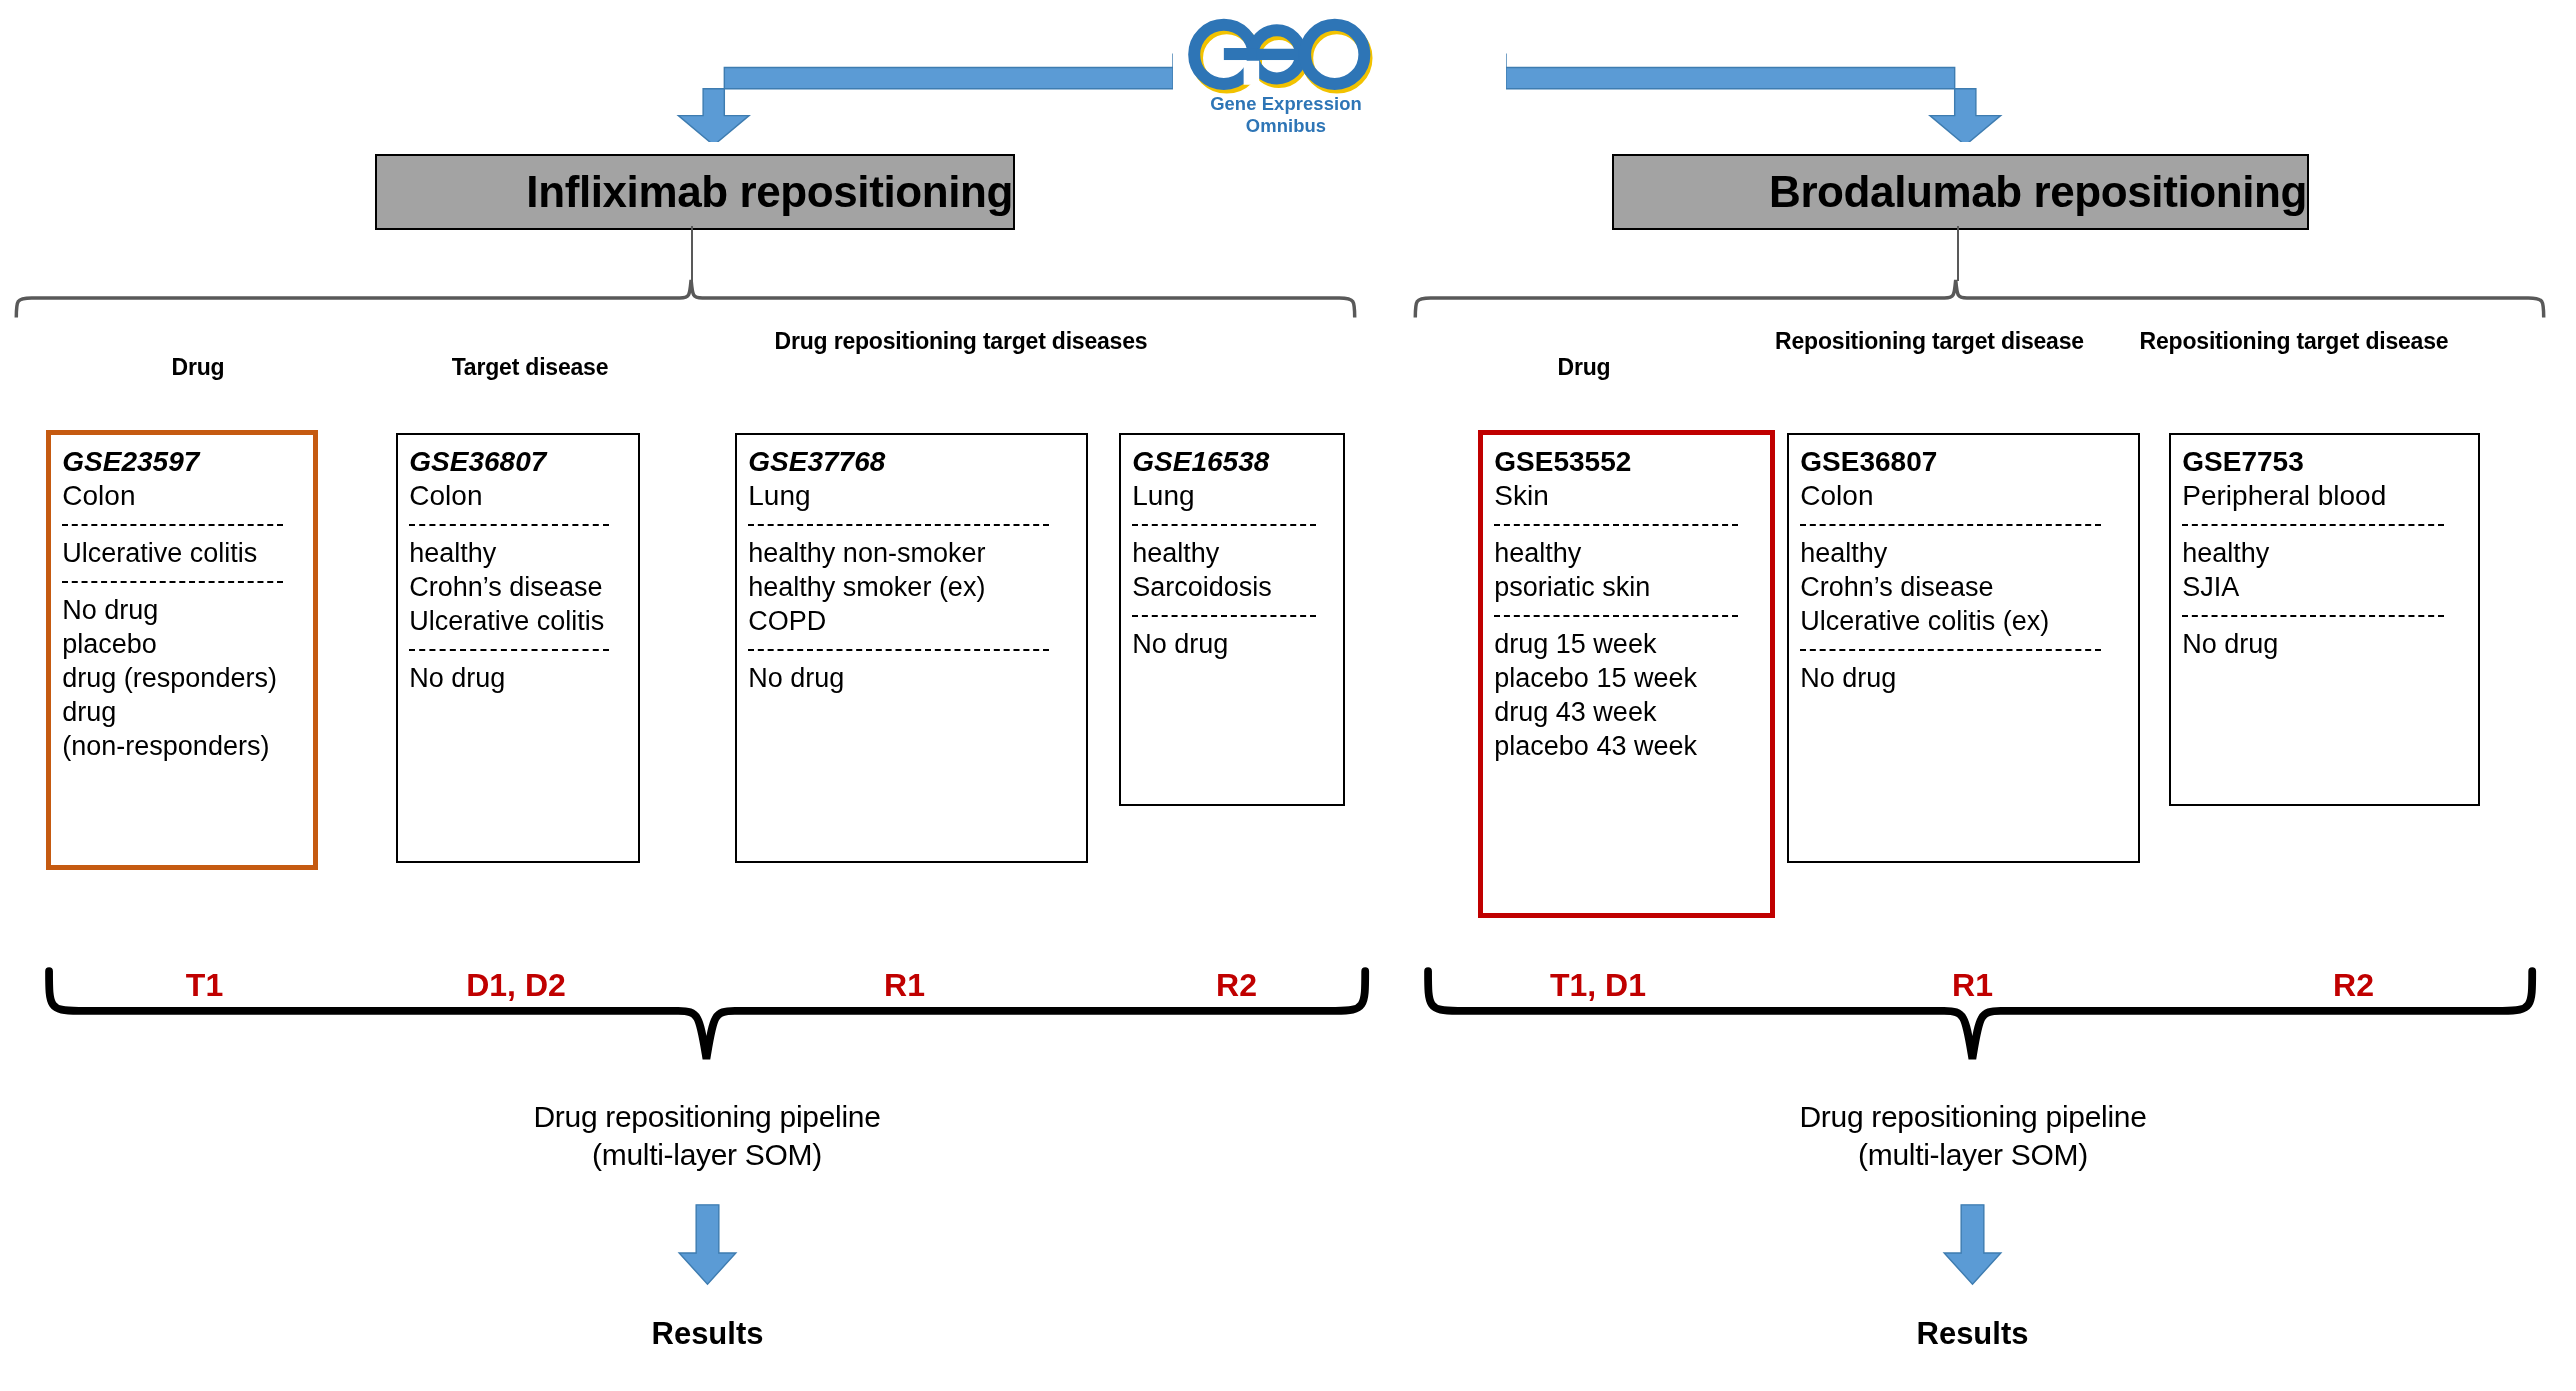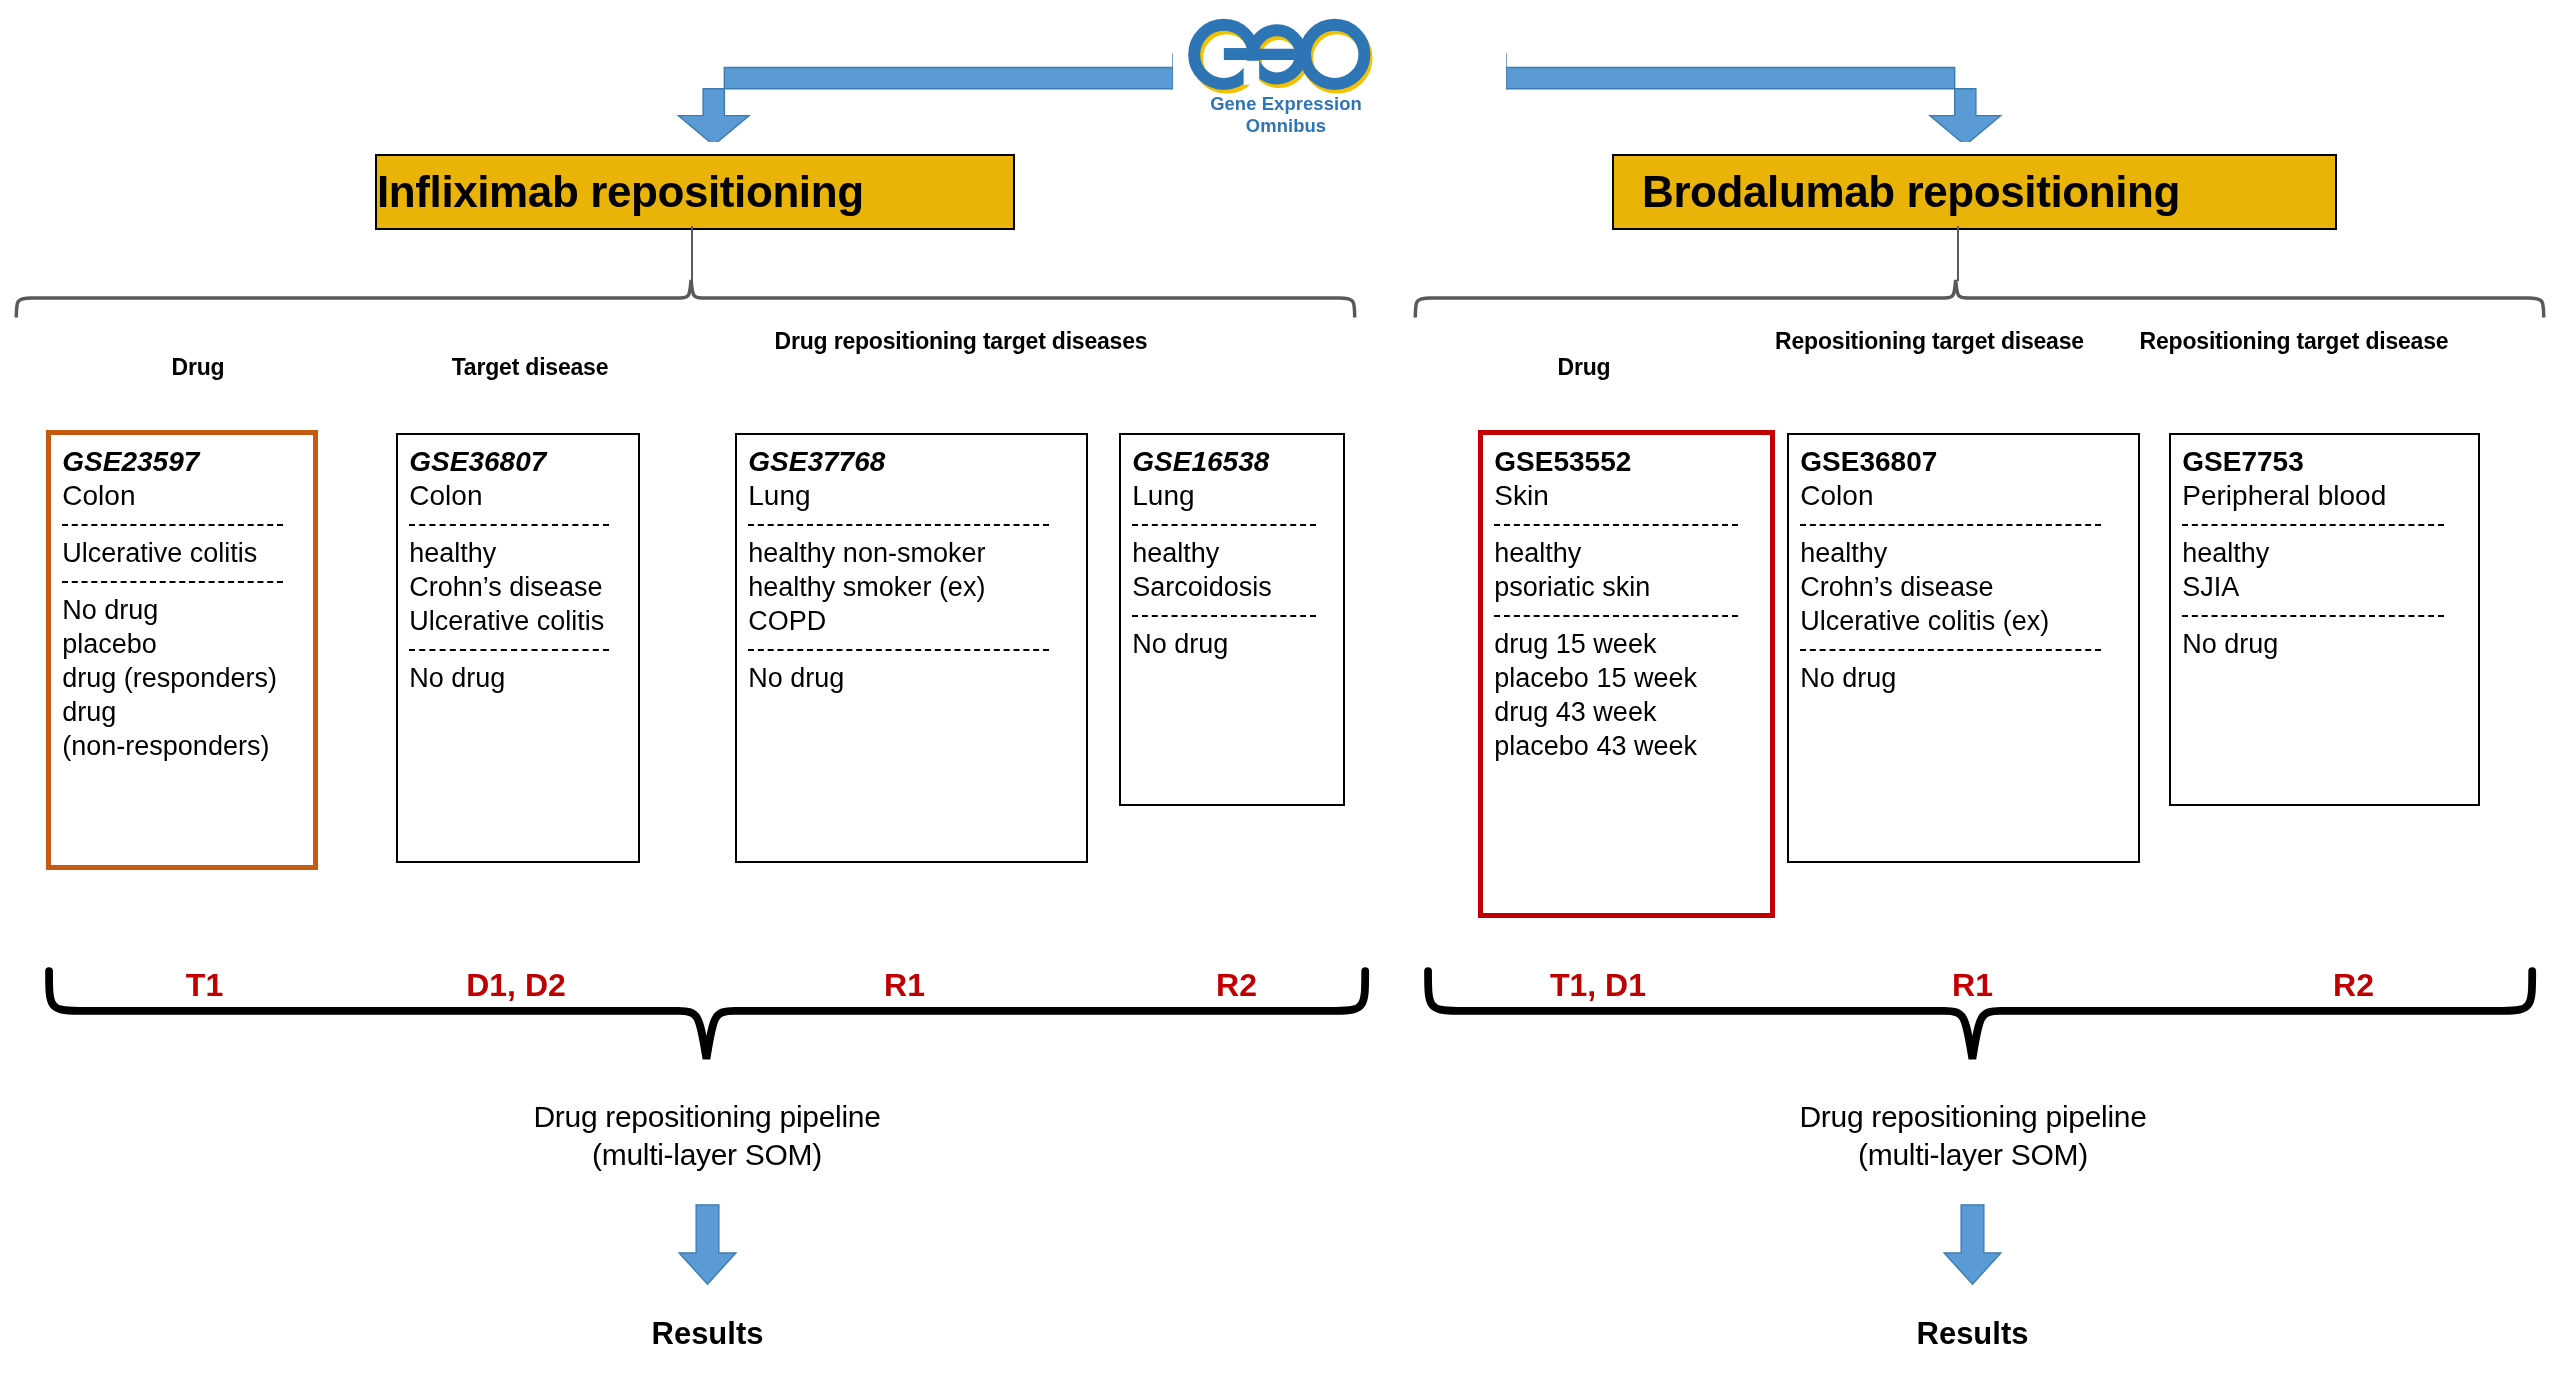--- a/index.html
+++ b/index.html
@@ -16,26 +16,26 @@
   .geo-caption{
     position:absolute;left:0;top:79px;width:226px;text-align:center;
     font-size:18.4px;font-weight:bold;color:#2E75B6;letter-spacing:0.1px;
   }
 
   
   .elbow{position:absolute;}
 
   
   .title-box{
-    position:absolute;border:2.8px solid #000000;background:#eab308;
-    display:flex;align-items:center;justify-content:flex-start;
+    position:absolute;border:2.8px solid #000000;background:#a3a3a3;
+    display:flex;align-items:center;justify-content:flex-end;
     font-size:44px;font-weight:bold;letter-spacing:-0.4px;
   }
   #title-box-left{left:375px;top:154px;width:636px;height:72px;}
-  #title-box-right{left:1612px;top:154px;width:693px;height:72px;padding-left:28px;}
+  #title-box-right{left:1612px;top:154px;width:693px;height:72px;}
 
   
   .stem{position:absolute;width:2.1px;background:#595959;}
 
   
   .brace{position:absolute;}
 
   
   .col-head{
     position:absolute;text-align:center;font-size:23px;font-weight:bold;

